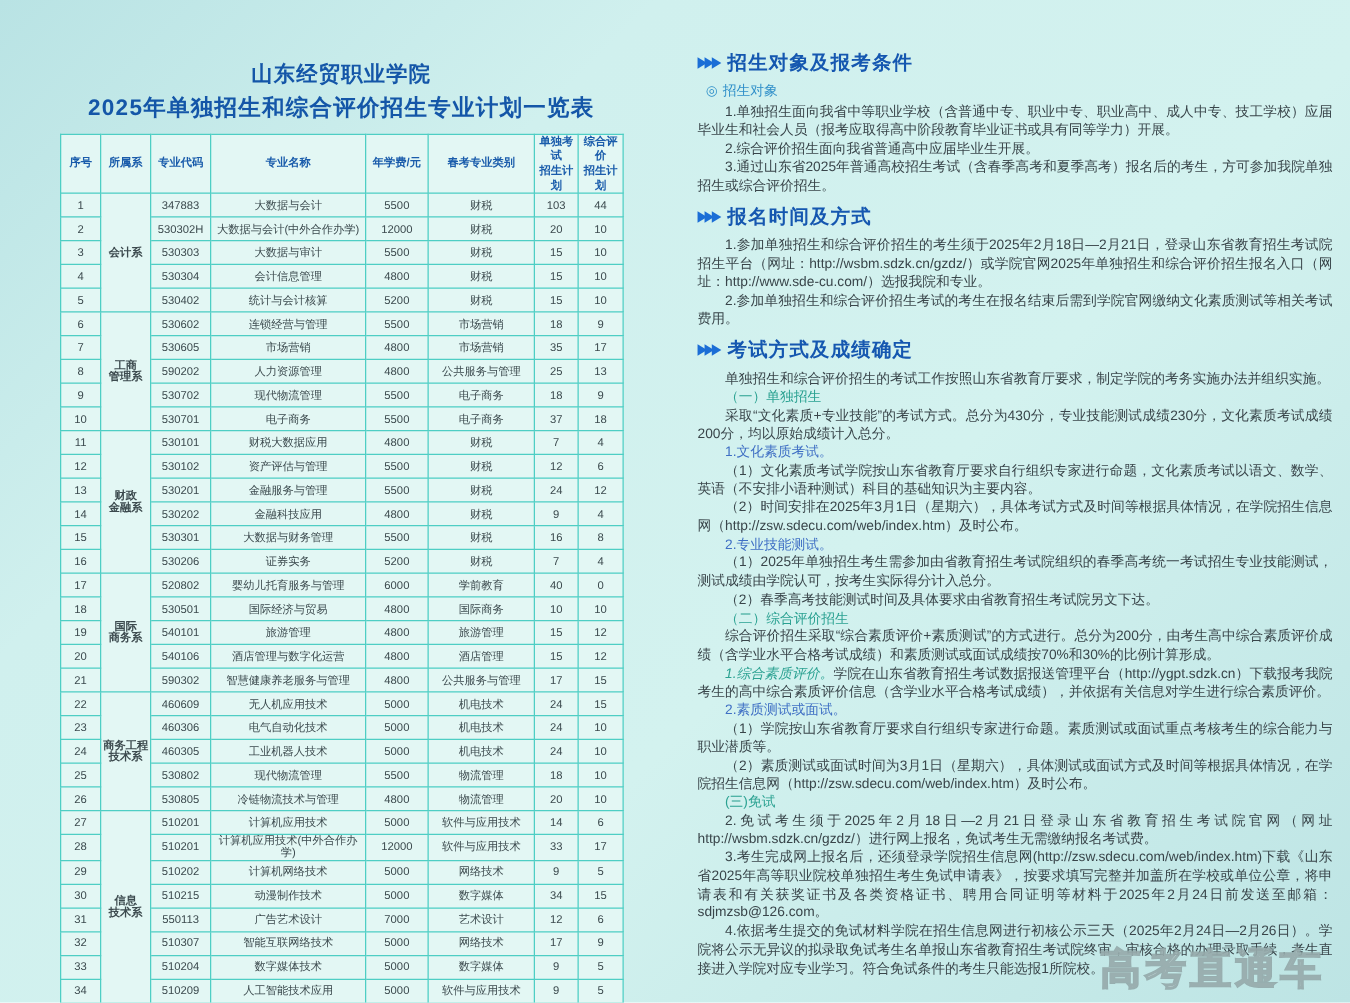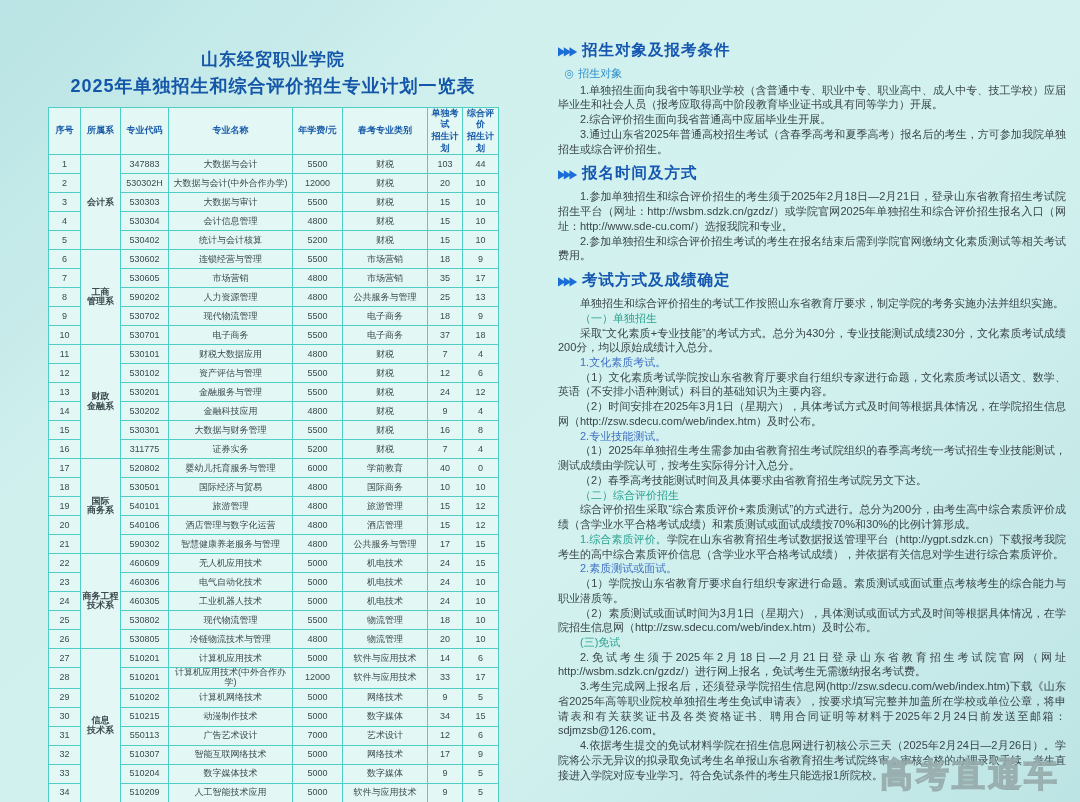--- a/index.html
+++ b/index.html
@@ -24,21 +24,21 @@
   .right-pane { position:absolute; left:558px; top:40px; width:508px; }
   .sec-heading { display:flex; align-items:center; gap:7px; margin:7px 0 5px 0; }
   .sec-heading:first-child { margin-top:0; }
   .arrows { color:#1b6ed6; font-size:10px; letter-spacing:-2px; transform:scaleY(1.2); }
   .sec-title { color:#1557b0; font-weight:bold; font-size:15.5px; letter-spacing:1px; }
   .right-pane p { font-size:11px; line-height:1.34; text-indent:2em; color:#39454a; text-align:justify; }
   .right-pane p.sub { text-indent:0.6em; color:#2f8fc9; margin:2px 0; }
   .right-pane p.sub .circle { font-size:11px; margin-right:4px; }
   .right-pane p.teal { color:#2aa191; }
   .right-pane p.blue { color:#3f6fc4; }
-  .right-pane p .lead { color:#2aa191; }
+  .right-pane p .lead { color:#2aa191;font-style:italic; }
   .watermark {
     position:absolute; right:20px; bottom:4px; font-size:33px; letter-spacing:3px;
     font-weight:bold; color:rgba(248,252,252,0.45);
     -webkit-text-stroke:1.3px rgba(142,163,165,0.85); white-space:nowrap;
   }
 </style>
 </head>
 <body>
 
 <div class="left-pane">
@@ -207,21 +207,21 @@
           <td class="col-no">15</td>
           <td class="col-code">530301</td>
           <td class="col-name">大数据与财务管理</td>
           <td class="col-tuition">5500</td>
           <td class="col-cat">财税</td>
           <td class="col-sep">16</td>
           <td class="col-comp">8</td>
         </tr>
         <tr>
           <td class="col-no">16</td>
-          <td class="col-code">311775</td>
+          <td class="col-code">530206</td>
           <td class="col-name">证券实务</td>
           <td class="col-tuition">5200</td>
           <td class="col-cat">财税</td>
           <td class="col-sep">7</td>
           <td class="col-comp">4</td>
         </tr>
         <tr>
           <td class="col-no">17</td>
           <td class="col-dept" rowspan="5">国际
 商务系</td>

